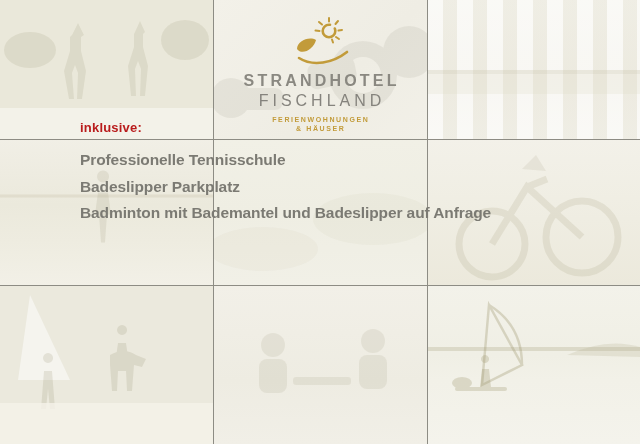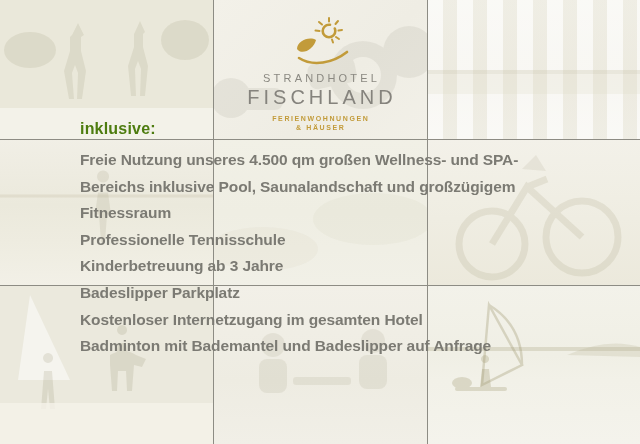--- a/index.html
+++ b/index.html
@@ -37,39 +37,39 @@
   .hline{left:0;right:0;height:1px;}
   .v1{left:213px;} .v2{left:427px;}
   .h1{top:139px;} .h2{top:285px;}
   
   .logo{
     position:absolute;top:16px;left:50%;transform:translateX(-50%);
     width:190px;text-align:center;z-index:3;
   }
   .logo-mark{display:block;margin:0 auto;}
   .logo-top{
-    margin-top:2px;font-size:11px;font-weight:400;letter-spacing:3.2px;
+    margin-top:2px;font-size:16px;font-weight:700;letter-spacing:3.2px;
     text-indent:3.2px;color:#8a8881;
   }
   .logo-main{
-    margin-top:2px;font-size:20px;font-weight:400;letter-spacing:4px;
+    margin-top:2px;font-size:16px;font-weight:400;letter-spacing:4px;
     text-indent:4px;color:#85837d;
   }
   .logo-sub1{
     margin-top:6px;font-size:7px;font-weight:700;letter-spacing:1.6px;
     text-indent:1.6px;color:#c29b3a;
   }
   .logo-sub2{
     margin-top:2px;font-size:7px;font-weight:700;letter-spacing:1.6px;
     text-indent:1.6px;color:#c29b3a;
   }
   
   .heading{
     position:absolute;left:80px;top:120px;z-index:3;
-    font-size:16px;font-weight:700;color:#4d7c0f;letter-spacing:.2px;
+    font-size:13px;font-weight:700;color:#b91c1c;letter-spacing:.2px;
   }
   .list{
     position:absolute;left:80px;top:147px;width:545px;z-index:3;
     font-size:15.5px;font-weight:700;color:#7b7a73;
     line-height:26.6px;letter-spacing:-0.1px;
   }
   .item{white-space:pre-line;}
 </style>
 </head>
 <body>
@@ -193,23 +193,18 @@
     </svg>
     <div class="logo-top">STRANDHOTEL</div>
     <div class="logo-main">FISCHLAND</div>
     <div class="logo-sub1">FERIENWOHNUNGEN</div>
     <div class="logo-sub2">&amp; HÄUSER</div>
   </div>
 
   <div class="heading">inklusive:</div>
 
   <div class="list">
-    <div class="item">Freie Nutzung unseres 4.500 qm großen Wellness- und SPA-
-Bereichs inklusive Pool, Saunalandschaft und großzügigem
-Fitnessraum</div>
     <div class="item">Professionelle Tennisschule</div>
-    <div class="item">Kinderbetreuung ab 3 Jahre</div>
     <div class="item">Badeslipper Parkplatz</div>
-    <div class="item">Kostenloser Internetzugang im gesamten Hotel</div>
     <div class="item">Badminton mit Bademantel und Badeslipper auf Anfrage</div>
   </div>
 
 </div>
 
 </body></html>

